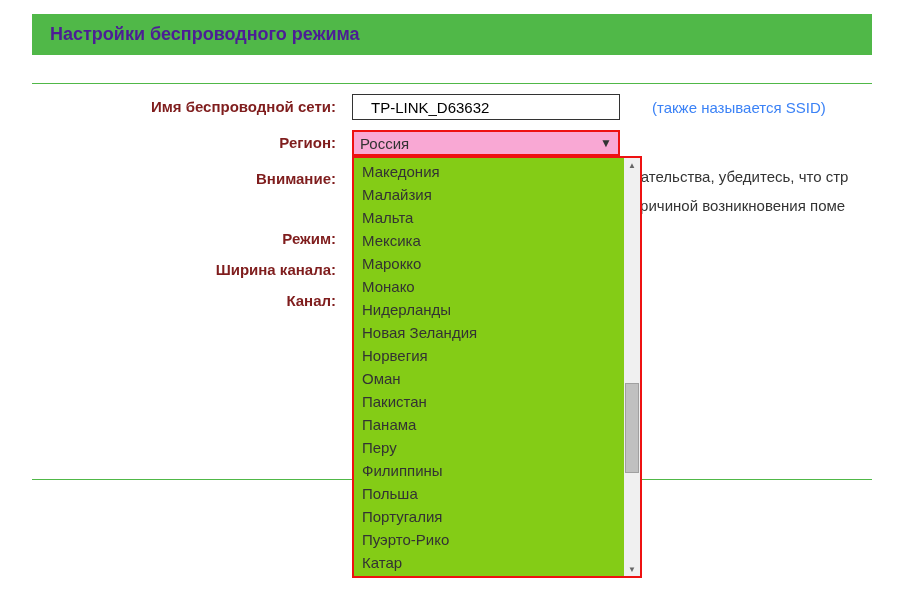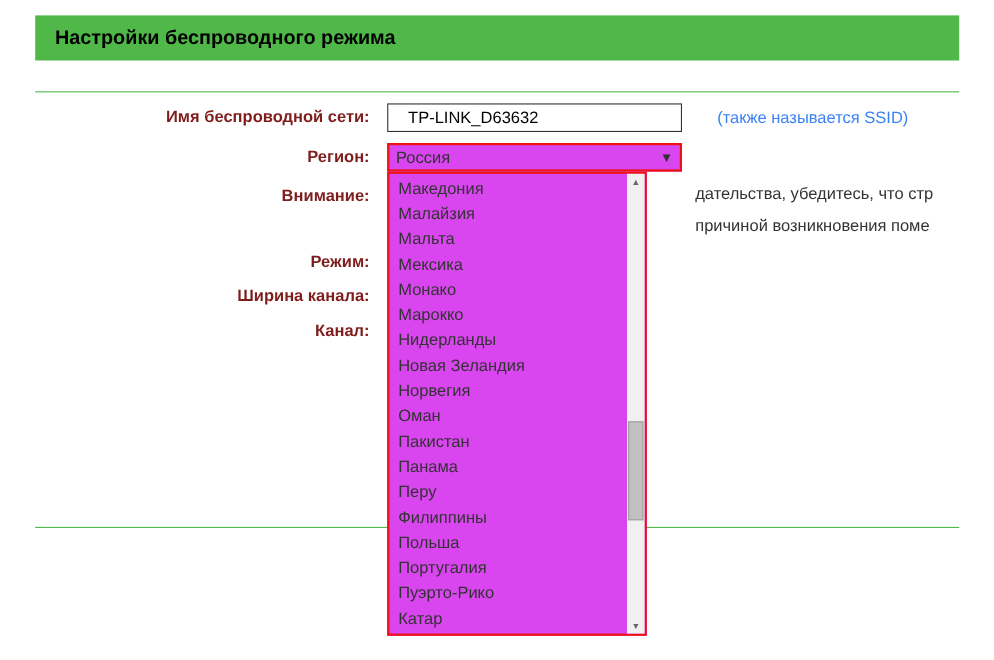--- a/index.html
+++ b/index.html
@@ -10,21 +10,21 @@
     background: #fff;
     width: 904px;
     height: 600px;
     overflow: hidden;
   }
   .page {
     padding: 0 32px;
   }
   .header-bar {
     background: #50b848;
-    color: #000000;
+    color: #4c1d95;
     font-weight: bold;
     font-size: 18px;
     padding: 10px 18px;
     margin-top: 14px;
   }
   .hr-line {
     border: none;
     border-top: 1.5px solid #50b848;
     margin-top: 28px;
   }
@@ -61,21 +61,21 @@
   }
   .hint {
     font-size: 15px;
     color: #3b82f6;
     margin-left: 24px;
   }
   .select-box {
     width: 268px;
     height: 26px;
     border: 2px solid #e11;
-    background: #d946ef;
+    background: #f9a8d4;
     display: flex;
     align-items: center;
     justify-content: space-between;
     padding: 0 6px;
     font-size: 15px;
     cursor: pointer;
     position: relative;
   }
   .select-chevron {
     font-size: 12px;
@@ -92,23 +92,23 @@
     border: none;
     border-top: 1.5px solid #50b848;
     margin-top: 170px;
   }
 
   
   .dropdown-wrap {
     position: absolute;
     left: 320px;
     top: 62px;
-    width: 236px;
+    width: 290px;
     border: 2px solid #e11;
-    background: #d946ef;
+    background: #84cc16;
     z-index: 10;
     display: flex;
   }
   .dropdown-list {
     flex: 1;
     max-height: 432px;
     overflow: hidden;
     padding: 2px 0;
   }
   .dropdown-item {
@@ -193,22 +193,22 @@
     <div class="row">
       <div class="label-col">Канал:</div>
     </div>
 
     <div class="dropdown-wrap">
       <div class="dropdown-list" id="dd-list">
           <div class="dropdown-item">Македония</div>
           <div class="dropdown-item">Малайзия</div>
           <div class="dropdown-item">Мальта</div>
           <div class="dropdown-item">Мексика</div>
+          <div class="dropdown-item">Марокко</div>
           <div class="dropdown-item">Монако</div>
-          <div class="dropdown-item">Марокко</div>
           <div class="dropdown-item">Нидерланды</div>
           <div class="dropdown-item">Новая Зеландия</div>
           <div class="dropdown-item">Норвегия</div>
           <div class="dropdown-item">Оман</div>
           <div class="dropdown-item">Пакистан</div>
           <div class="dropdown-item">Панама</div>
           <div class="dropdown-item">Перу</div>
           <div class="dropdown-item">Филиппины</div>
           <div class="dropdown-item">Польша</div>
           <div class="dropdown-item">Португалия</div>

